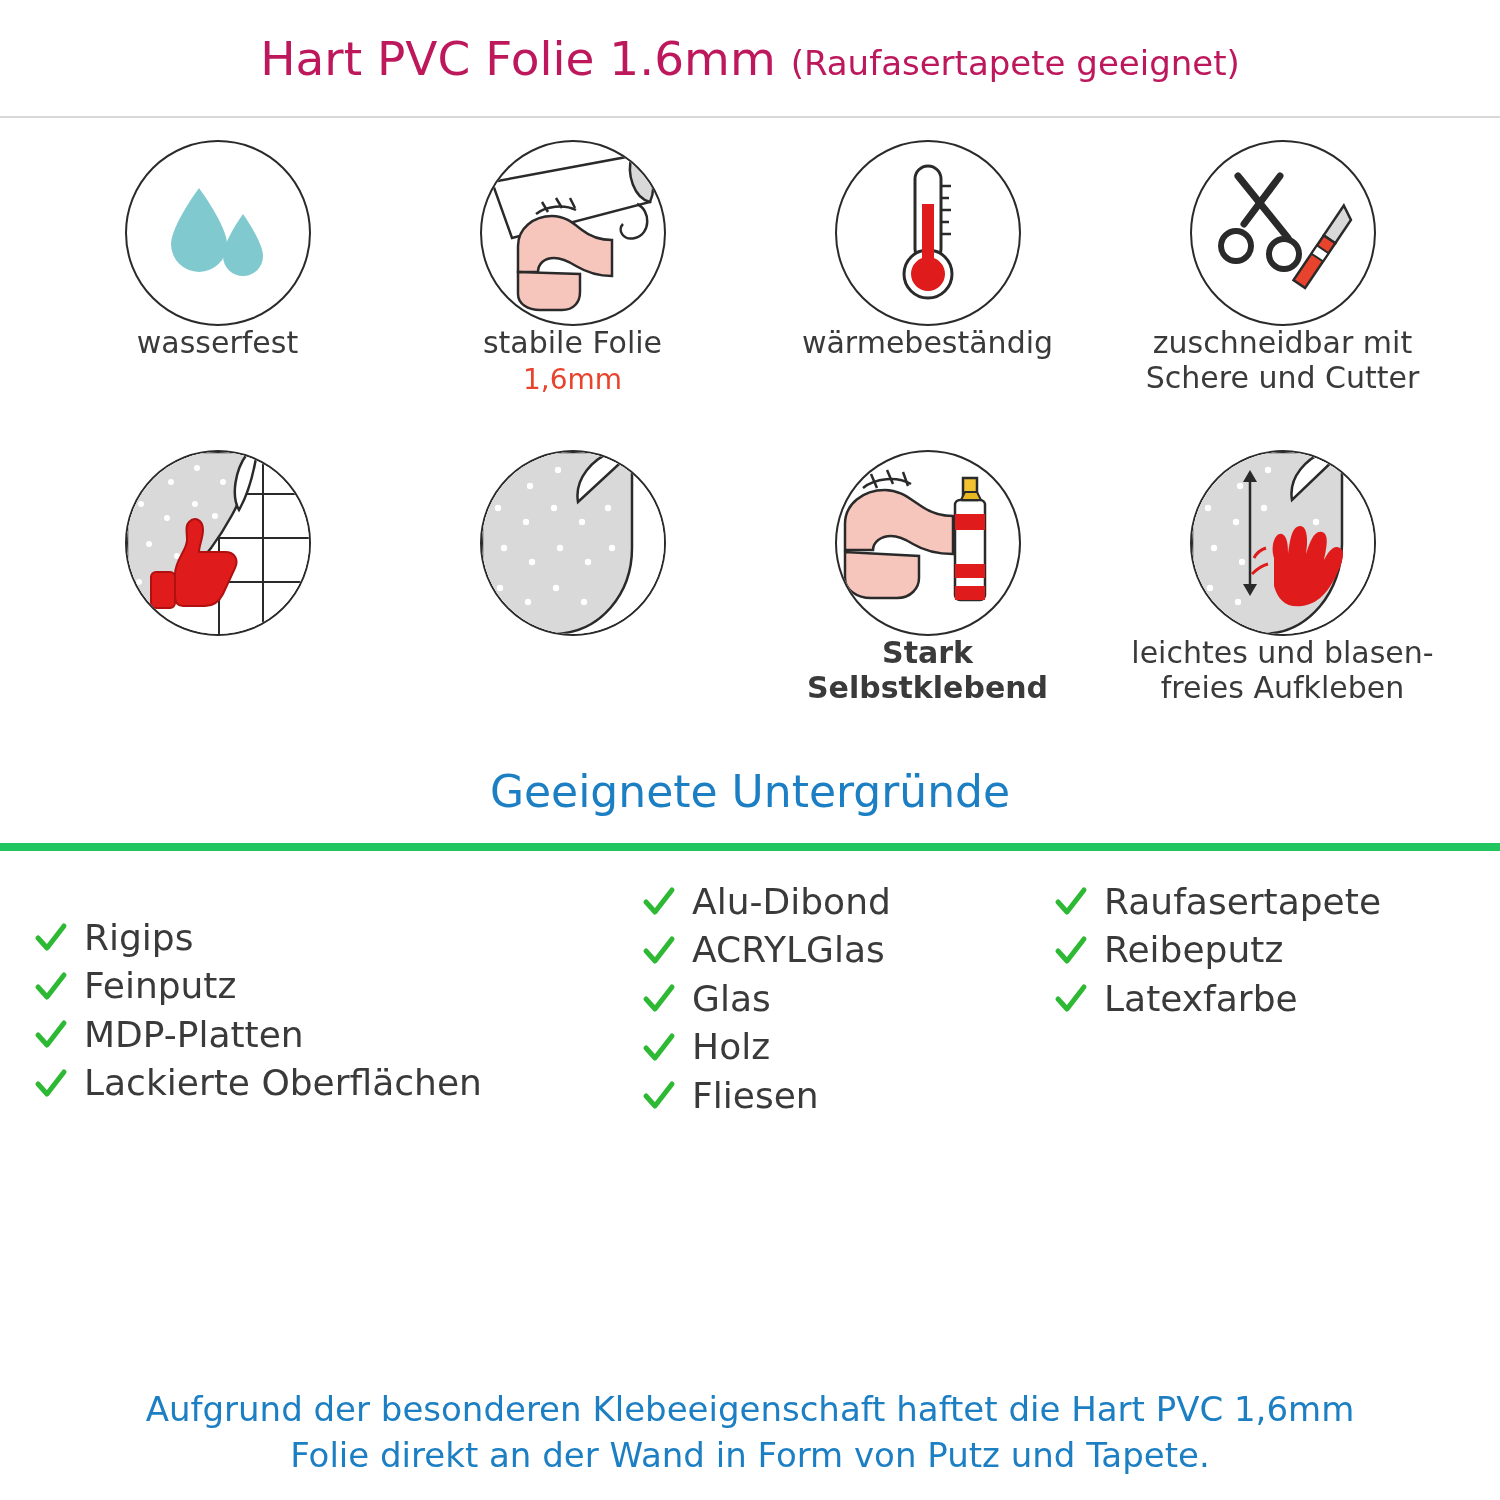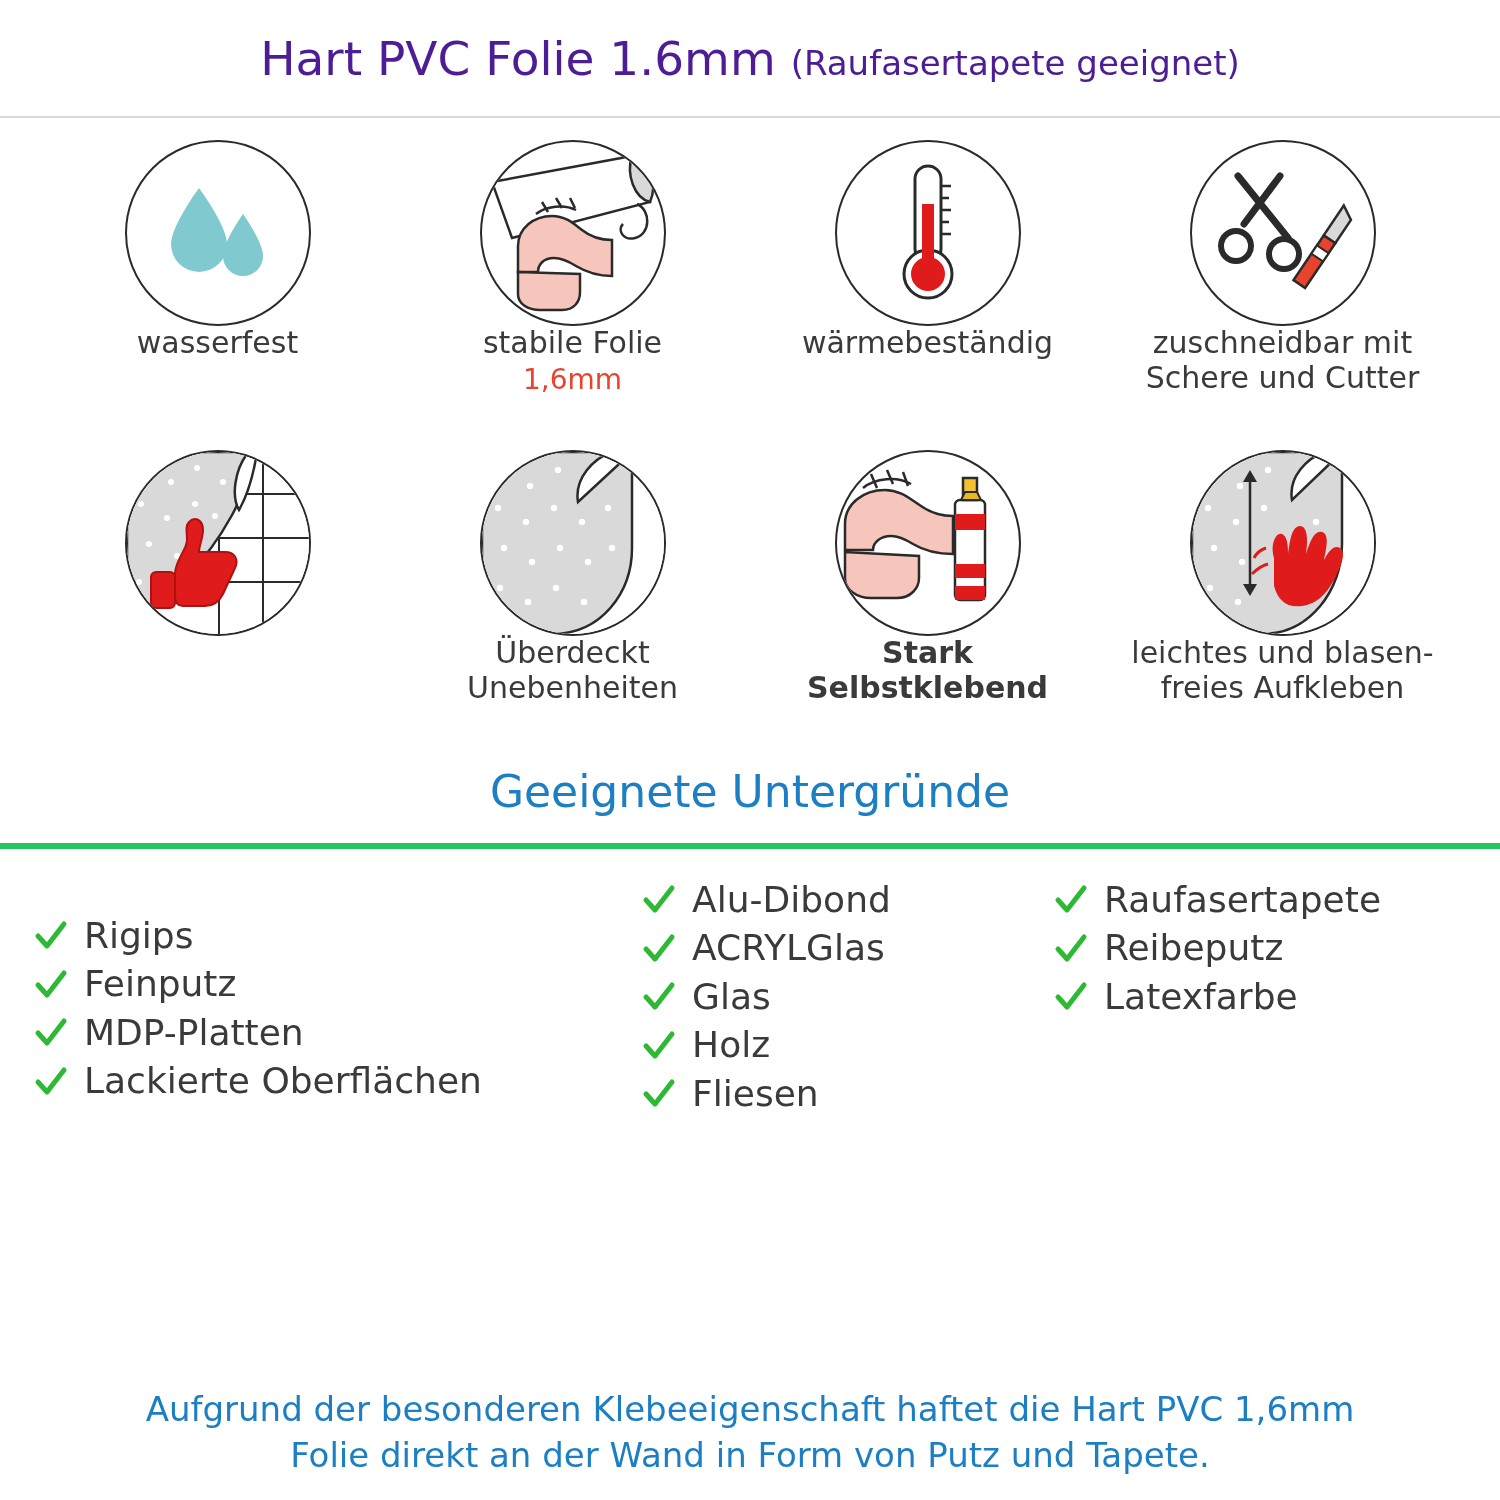--- a/index.html
+++ b/index.html
@@ -25,21 +25,21 @@
   .header {
     height: 118px;
     display: flex;
     align-items: center;
     justify-content: center;
     border-bottom: 2px solid #d8d8d8;
     box-sizing: border-box;
   }
   .header-title {
     font-size: 47px;
-    color: #4c1d95;
+    color: #be185d;
     white-space: nowrap;
   }
   .header-title .paren {
     font-size: 34px;
   }
 
   
   .features {
     display: grid;
     grid-template-columns: repeat(4, 1fr);
@@ -77,21 +77,21 @@
     margin-top: 2px;
   }
   .feature-label.bold { font-weight: bold; }
 
   
   .section-heading {
     text-align: center;
     font-size: 44px;
     color: #1d7fc3;
     padding: 6px 0 26px 0;
-    border-bottom: 6px solid #22c55e;
+    border-bottom: 8px solid #22c55e;
   }
 
   
   .substrates {
     display: flex;
     padding: 30px 34px 0 34px;
     box-sizing: border-box;
     gap: 0;
   }
   .subs-col {
@@ -261,23 +261,20 @@
               <circle cx="78" cy="96" r="3.2"></circle>
             <circle cx="106" cy="110" r="3.2"></circle>
               <circle cx="130" cy="96" r="3.2"></circle>
             <circle cx="18" cy="136" r="3.2"></circle>
               <circle cx="46" cy="150" r="3.2"></circle>
               <circle cx="74" cy="136" r="3.2"></circle>
             <circle cx="102" cy="150" r="3.2"></circle>
           </g>
         </svg>
       </div>
-      <div class="feature-label">
-        <span>Überdeckt Unebenheiten</span>
-      </div>
     </div>
 
     <div class="feature">
       <div class="icon-circle">
         <svg width="182" height="182" viewBox="0 0 182 182">
           <path d="M8 72 c0 -20 18 -34 40 -34 c16 0 26 10 36 16 c10 7 20 10 32 10 l0 38 c-16 0 -30 -4 -40 -10 c-8 -5 -14 -8 -22 -8 c-10 0 -18 6 -18 14 l-28 0 Z" fill="#f6c6bd" stroke="#2a2a2a" stroke-width="2.5"></path>
           <path d="M8 100 l0 26 c0 12 12 20 26 20 l26 0 c14 0 22 -10 22 -20 l0 -22 Z" fill="#f6c6bd" stroke="#2a2a2a" stroke-width="2.5"></path>
           <path d="M34 22 l6 14 M50 18 l6 14 M66 20 l5 14" stroke="#2a2a2a" stroke-width="2.5" fill="none"></path>
           <path d="M26 36 c12 -10 34 -12 48 -4" fill="none" stroke="#2a2a2a" stroke-width="2.5"></path>
           <g>

